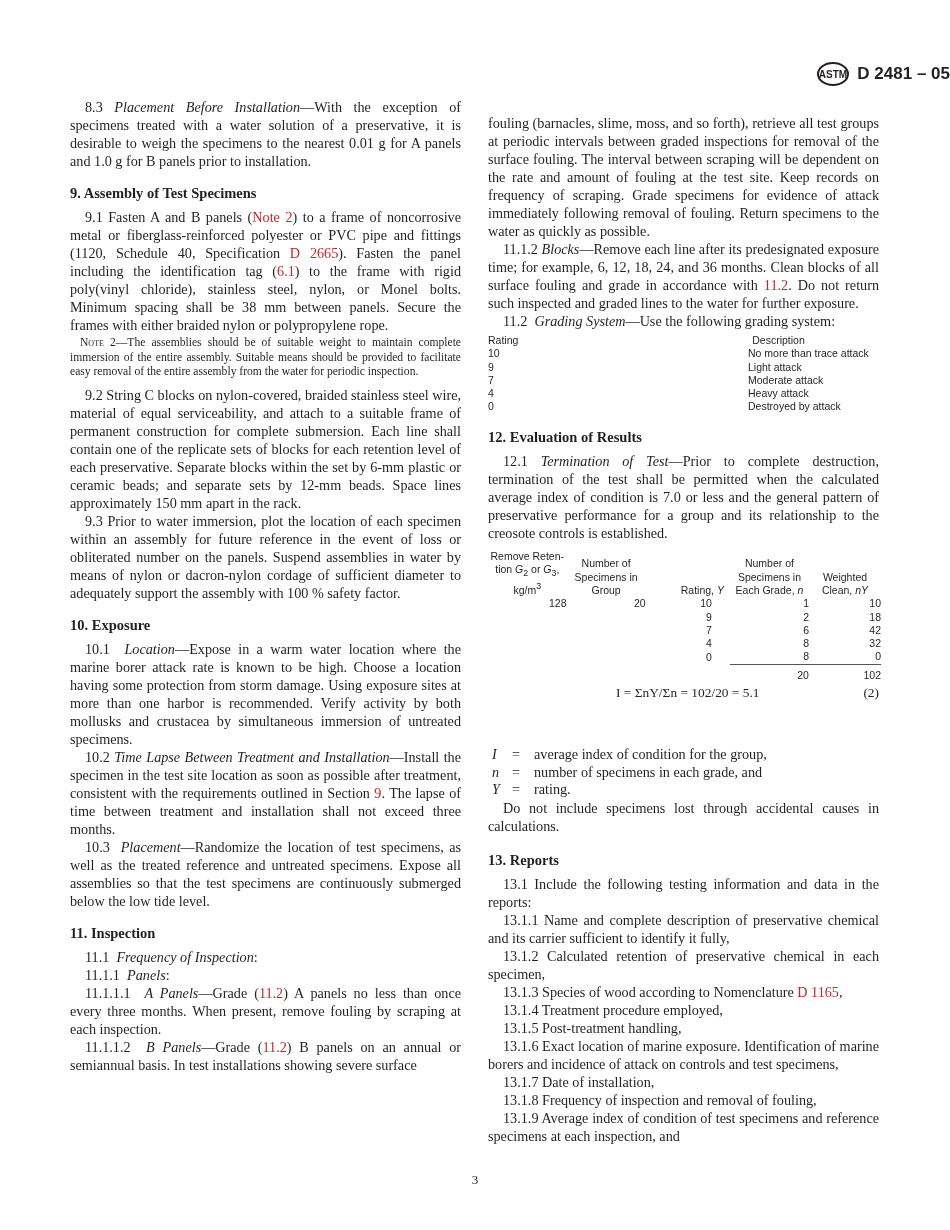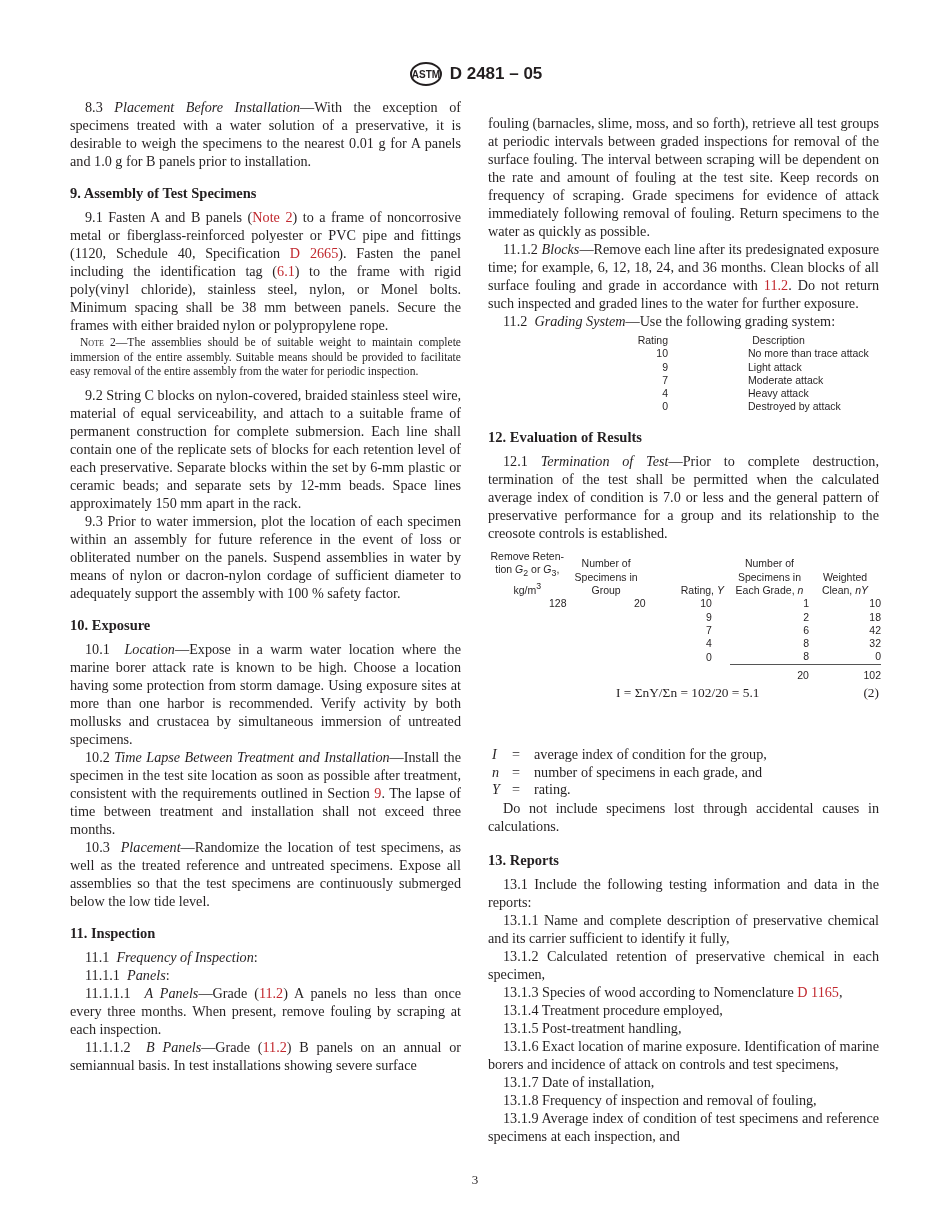--- a/index.html
+++ b/index.html
@@ -1,35 +1,35 @@
 <!DOCTYPE html>
 <html><head>
 <meta charset="utf-8">
 <style>
   html, body { margin: 0; padding: 0; background: #ffffff; }
   body { width: 950px; height: 1230px; position: relative; overflow: hidden;
          font-family: "Liberation Serif", "DejaVu Serif", serif; color: #231f20; }
-  .header { position: absolute; top: 61px; left: 0; width: 950px; text-align: center; height: 28px; }
+  .header { position: absolute; top: 61px; left: 0; width: 950px; text-align: right; height: 28px; }
   .header .logo { display: inline-block; vertical-align: middle; width: 36px; height: 26px; }
   .header .code { display: inline-block; vertical-align: middle; font-family: "Liberation Sans", "DejaVu Sans", sans-serif;
                   font-weight: bold; font-size: 17px; margin-left: 2px; }
   .col { position: absolute; top: 98px; width: 391px; font-size: 14.2px; line-height: 18px; text-align: justify; }
   .col.left { left: 70px; }
   .col.right { left: 488px; }
   p { margin: 0; text-indent: 15px; }
   p.noindent { text-indent: 0; margin-top: 16px; }
   .sec { font-weight: bold; font-size: 14.5px; margin: 14px 0 6px 0; text-indent: 0; }
   .sec:first-child { margin-top: 0; }
   .link { color: #c1272d; }
   .note { font-size: 11.6px; line-height: 14.5px; margin: 2px 0 6px 0; text-indent: 10px; }
   .note .sc { font-variant: small-caps; }
   table.grade { font-family: "Liberation Sans", "DejaVu Sans", sans-serif; font-size: 10.5px; line-height: 13.3px;
                 border-collapse: collapse; margin: 4px 0 8px 0; width: 391px; }
   table.grade td, table.grade th { padding: 0; font-weight: normal; }
-  table.grade .c1 { width: 180px; text-align: right; padding-right: 80px; }
+  table.grade .c1 { width: 180px; text-align: left; padding-right: 80px; }
   table.grade .c2 { text-align: left; padding-left: 0; }
   table.grade th.c2 { text-align: center; padding-right: 70px; }
   table.eval { font-family: "Liberation Sans", "DejaVu Sans", sans-serif; font-size: 10.5px; line-height: 13.3px;
                border-collapse: collapse; margin-top: 8px; width: 393px; }
   table.eval th { font-weight: normal; vertical-align: bottom; text-align: center; padding: 0; }
   table.eval td { text-align: right; padding: 0; }
   table.eval td.r { text-align: right; padding-right: 18px; }
   table.eval .rule { border-top: 1px solid #555; }
   .eq { font-size: 13.4px; margin: 2px 0 44px 0; position: relative; height: 18px; }
   .eq .body { position: absolute; left: 128px; }

